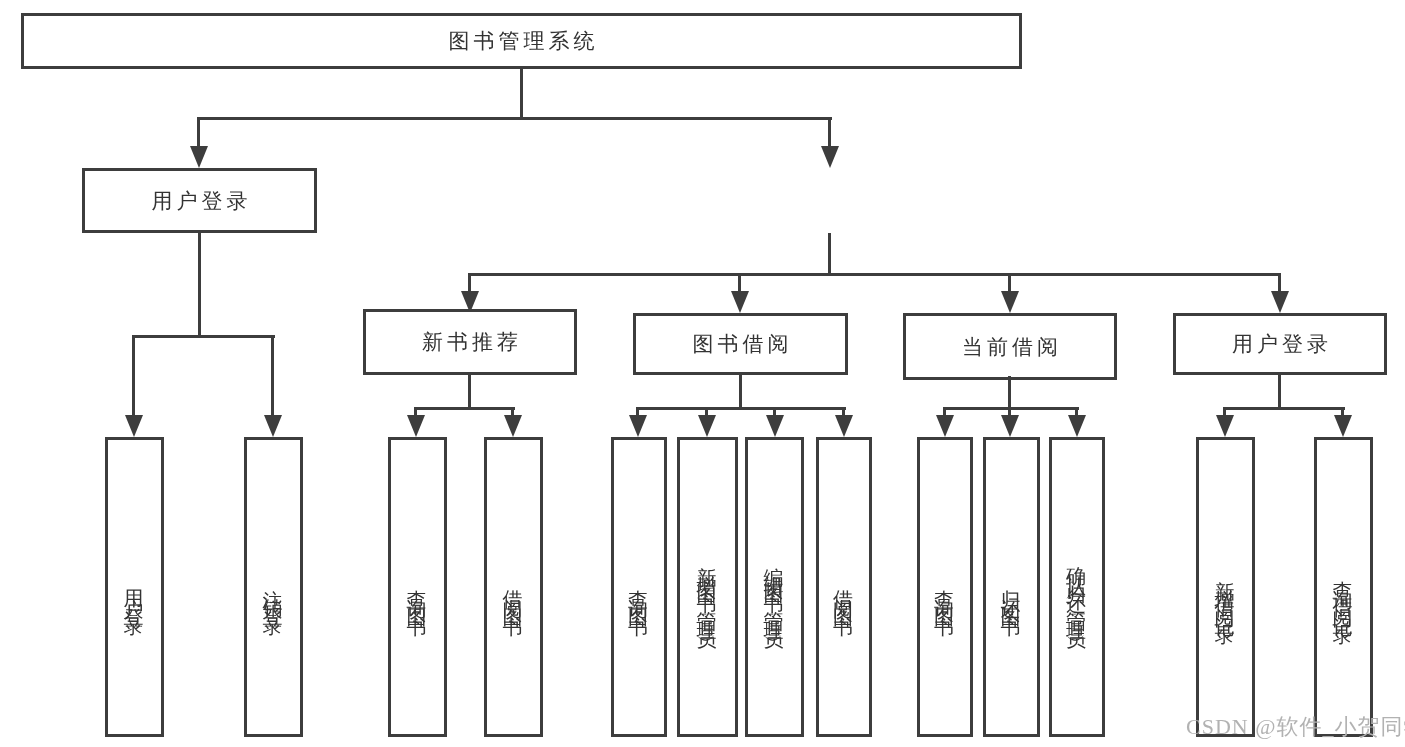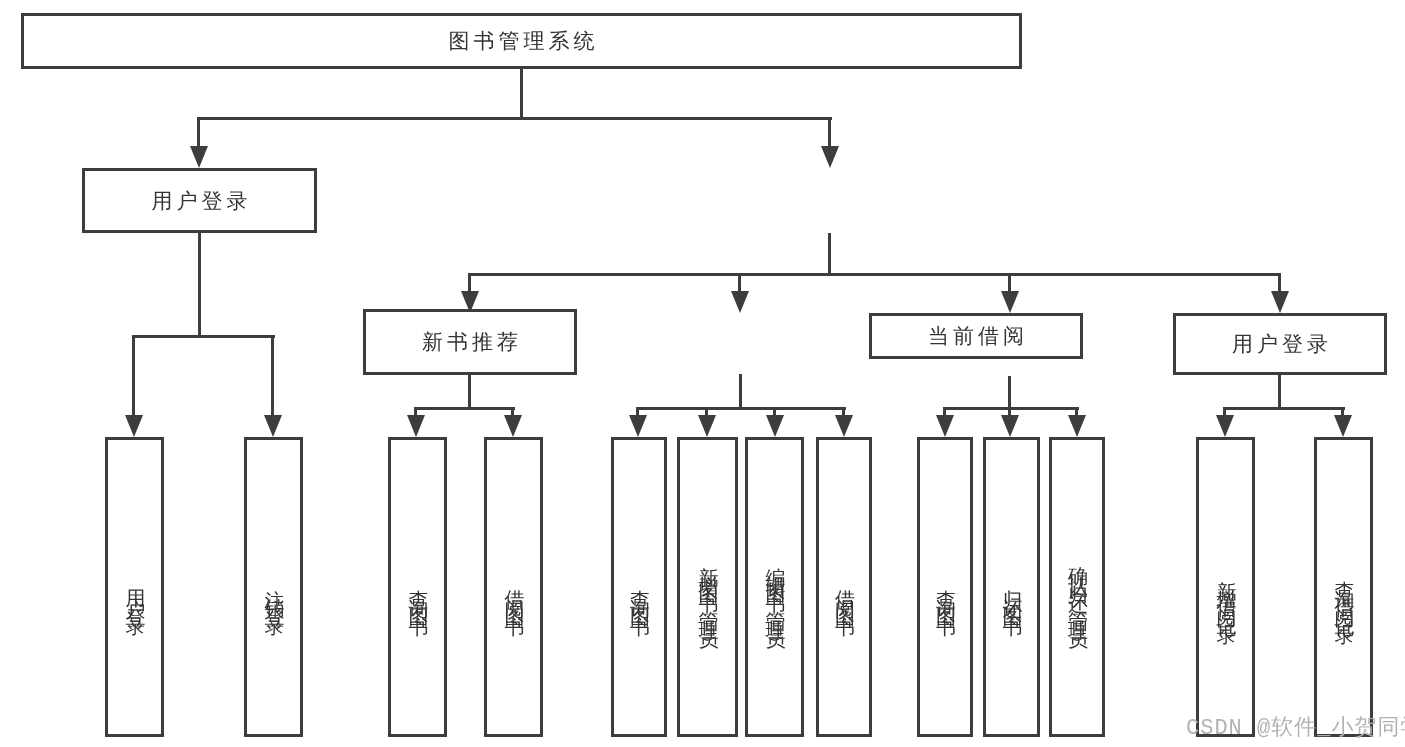--- a/index.html
+++ b/index.html
@@ -1,21 +1,21 @@
 <!DOCTYPE html>
 <html><head>
 <meta charset="utf-8">
 <style>
   html, body { margin: 0; padding: 0; background: #ffffff; }
   .canvas {
     position: relative;
     width: 1405px;
     height: 747px;
     background: #ffffff;
-    font-family: Liberation Mono, monospace;
+    font-family: Liberation Serif, serif;
     overflow: hidden;
   }
   .box {
     position: absolute;
     box-sizing: border-box;
     border: 3px solid #3d3d3d;
     background: #ffffff;
     display: flex;
     align-items: center;
     justify-content: center;
@@ -87,21 +87,24 @@
   <div class="ln" style="left:1008px; top:273px; width:3px; height:20px;"></div>
   <div class="ln" style="left:1278px; top:273px; width:3px; height:20px;"></div>
   <div class="ah" style="left:461px; top:291px;"></div>
   <div class="ah" style="left:731px; top:291px;"></div>
   <div class="ah" style="left:1001px; top:291px;"></div>
   <div class="ah" style="left:1271px; top:291px;"></div>
 
   <div class="box" style="left:363px; top:309px; width:214px; height:66px;">
     <span class="hlabel">新书推荐</span>
   </div>
-  <div class="box" style="left:869px; top:313px; width:214px; height:46px;">
+  <div class="box" style="left:633px; top:313px; width:215px; height:62px;">
+    <span class="hlabel">图书借阅</span>
+  </div>
+  <div class="box" style="left:903px; top:313px; width:214px; height:67px;">
     <span class="hlabel">当前借阅</span>
   </div>
   <div class="box" style="left:1173px; top:313px; width:214px; height:62px;">
     <span class="hlabel">用户登录</span>
   </div>
 
   <div class="ln" style="left:468px; top:375px; width:3px; height:35px;"></div>
   <div class="ln" style="left:414px; top:407px; width:101px; height:3px;"></div>
   <div class="ln" style="left:414px; top:407px; width:3px; height:10px;"></div>
   <div class="ln" style="left:511px; top:407px; width:3px; height:10px;"></div>

